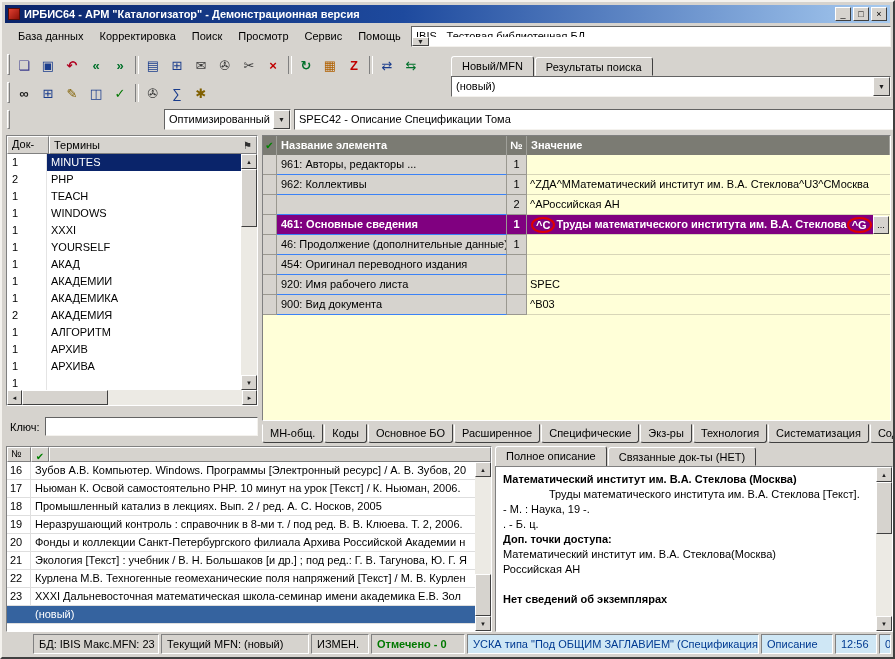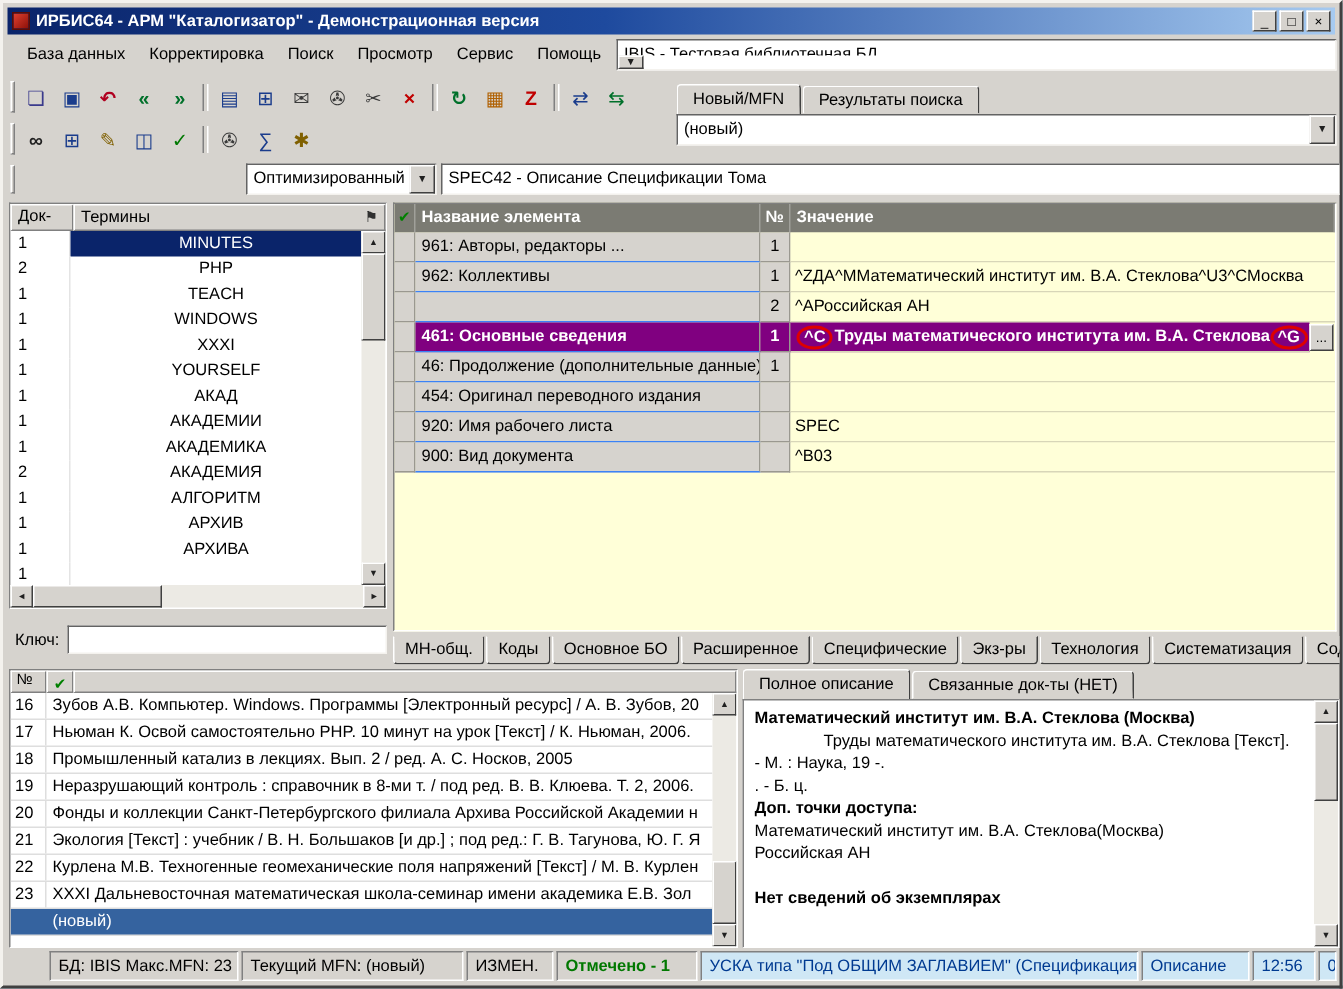--- a/index.html
+++ b/index.html
@@ -50,21 +50,21 @@
     border:1px solid;border-color:#808080 #fff #fff #808080;background:#fff;}
   .dict-head{display:flex;height:18px;flex:0 0 auto;}
   .dh-cell{background:var(--chrome);border:1px solid;border-color:#fff #808080 #808080 #fff;line-height:15px;padding:0 4px;}
   .dh-count{width:42px;}
   .dh-term{flex:1;display:flex;align-items:center;}
   .pin-glyph{margin-left:auto;font-size:10px;color:#303030;}
   .dict-body{display:flex;flex:1;overflow:hidden;}
   #dict-rows{flex:1;background:#fff;overflow:hidden;}
   .dict-row{display:flex;height:17px;line-height:16px;}
   .dict-count{width:40px;padding:0 5px;border-right:1px solid #e4e4e4;flex:0 0 auto;}
-  .dict-term{flex:1;padding:0 4px;white-space:nowrap;overflow:hidden;text-align:center;}
+  .dict-term{flex:1;padding:0 4px;white-space:nowrap;overflow:hidden;}
   .dict-row.sel .dict-term{background:var(--sel-navy);color:#fff;}
 
   
   .vscroll{width:16px;flex:0 0 auto;display:flex;flex-direction:column;background:#eceae4;}
   .hscroll{height:15px;flex:0 0 auto;display:flex;background:#eceae4;}
   .sb-btn{width:16px;height:15px;flex:0 0 auto;background:var(--chrome);border:1px solid;
     border-color:#fff #404040 #404040 #fff;font-size:6px;display:flex;align-items:center;justify-content:center;color:#202020;}
   .hscroll .sb-btn{width:15px;height:15px;}
   .sb-thumb{background:var(--chrome);border:1px solid;border-color:#fff #404040 #404040 #fff;flex:0 0 auto;}
   .sb-track{flex:1;}
@@ -449,20 +449,20 @@
       <span class="sb-thumb" style="height:52px;"></span>
       <span class="sb-track"></span>
       <span class="sb-btn">▼</span>
     </div>
   </div>
 
   <div id="statusbar">
       <span class="status-seg" style="width: 126px;">БД: IBIS Макс.MFN: 23</span>
       <span class="status-seg" style="width: 148px;">Текущий MFN: (новый)</span>
       <span class="status-seg" style="width: 58px;">ИЗМЕН.</span>
-      <span class="status-seg green" style="width: 94px;">Отмечено - 1</span>
+      <span class="status-seg green" style="width: 94px;">Отмечено - 0</span>
       <span class="status-seg blue" style="width: 292px;">УСКА типа "Под ОБЩИМ ЗАГЛАВИЕМ" (Спецификация)</span>
       <span class="status-seg blue" style="width: 72px;">Описание</span>
       <span class="status-seg blue" style="width: 42px;">12:56</span>
       <span class="status-seg blue" style="flex: 1 1 0%;">00:37</span>
     </div>
 
 </div>
 
 </body></html>

